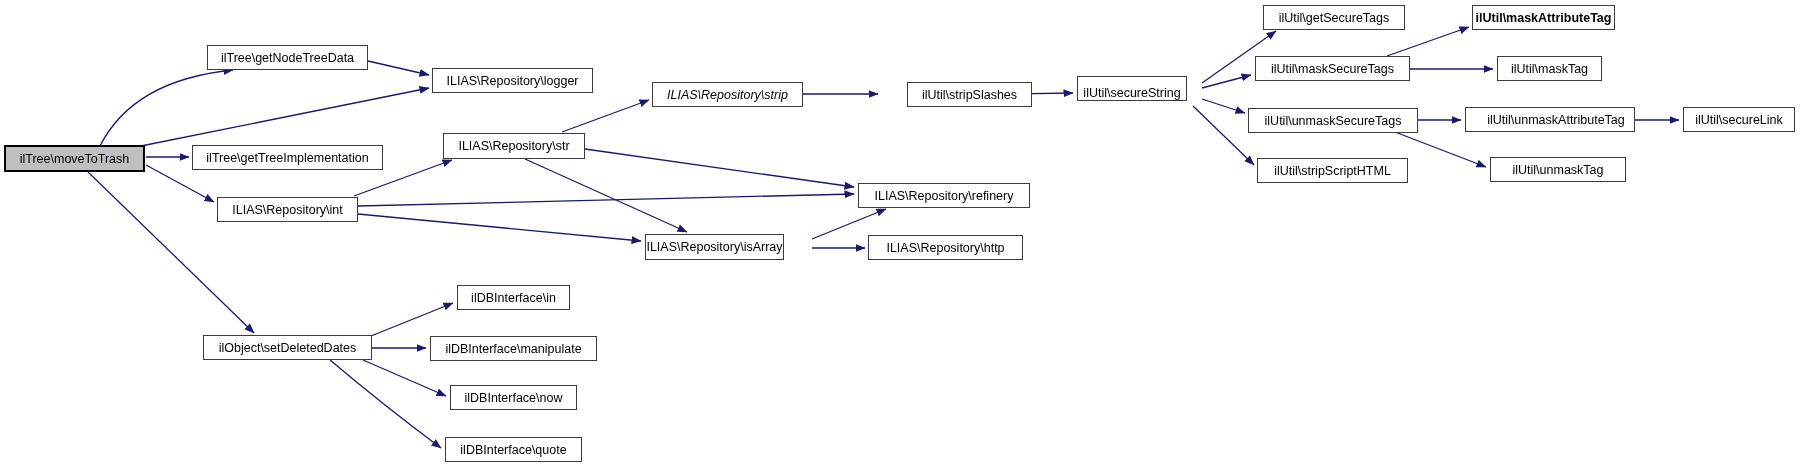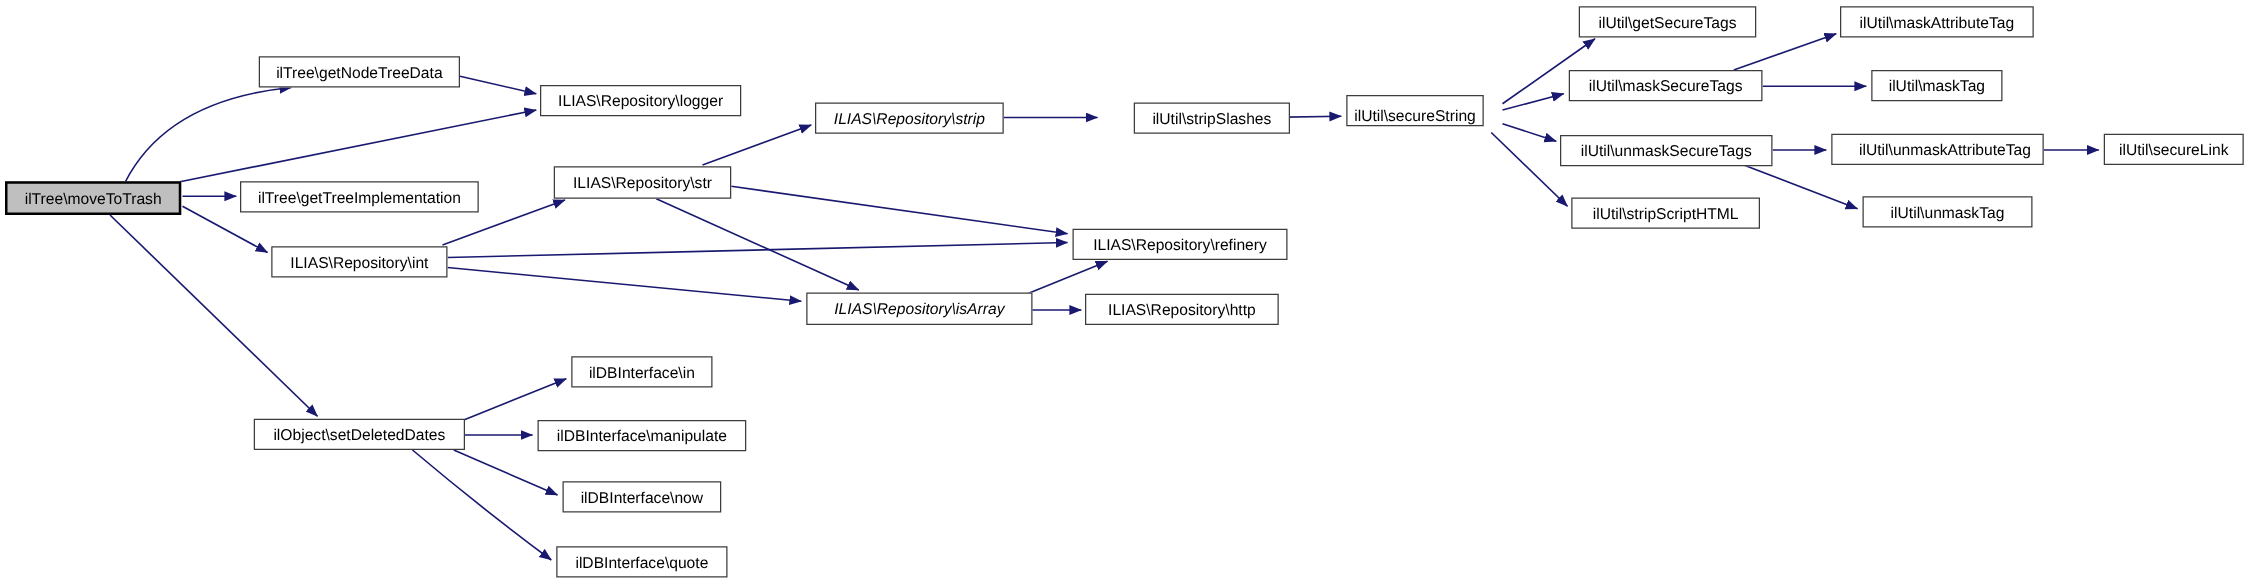--- a/index.html
+++ b/index.html
@@ -98,21 +98,21 @@
       </div>
       <div class="node" style="left: 432px; top: 68px; width: 161px; height: 25px;">
         <span>ILIAS\Repository\logger</span>
       </div>
       <div class="node" style="left: 443px; top: 133px; width: 142px; height: 26px;">
         <span>ILIAS\Repository\str</span>
       </div>
       <div class="node" style="left: 652px; top: 82px; width: 151px; height: 25px; font-style: italic;">
         <span>ILIAS\Repository\strip</span>
       </div>
-      <div class="node" style="left: 645px; top: 234px; width: 181px; height: 26px; font-style: italic;">
+      <div class="node" style="left: 645px; top: 234px; width: 139px; height: 26px;">
         <span>ILIAS\Repository\isArray</span>
       </div>
       <div class="node" style="left: 858px; top: 183px; width: 172px; height: 25px;">
         <span>ILIAS\Repository\refinery</span>
       </div>
       <div class="node" style="left: 868px; top: 235px; width: 155px; height: 25px;">
         <span>ILIAS\Repository\http</span>
       </div>
       <div class="node" style="left: 882px; top: 82px; width: 125px; height: 25px; margin-left: 25px;">
         <span>ilUtil\stripSlashes</span>
@@ -125,21 +125,21 @@
       </div>
       <div class="node" style="left: 1255px; top: 56px; width: 155px; height: 25px;">
         <span>ilUtil\maskSecureTags</span>
       </div>
       <div class="node" style="left: 1248px; top: 108px; width: 170px; height: 25px;">
         <span>ilUtil\unmaskSecureTags</span>
       </div>
       <div class="node" style="left: 1257px; top: 158px; width: 151px; height: 25px;">
         <span>ilUtil\stripScriptHTML</span>
       </div>
-      <div class="node" style="left: 1472px; top: 5px; width: 155px; height: 25px;">
+      <div class="node" style="left: 1472px; top: 5px; width: 143px; height: 25px; font-weight: bold;">
         <span>ilUtil\maskAttributeTag</span>
       </div>
       <div class="node" style="left: 1497px; top: 56px; width: 105px; height: 25px;">
         <span>ilUtil\maskTag</span>
       </div>
       <div class="node" style="left: 1465px; top: 107px; width: 170px; height: 25px; padding-left: 12px;">
         <span>ilUtil\unmaskAttributeTag</span>
       </div>
       <div class="node" style="left: 1490px; top: 157px; width: 136px; height: 25px;">
         <span>ilUtil\unmaskTag</span>

